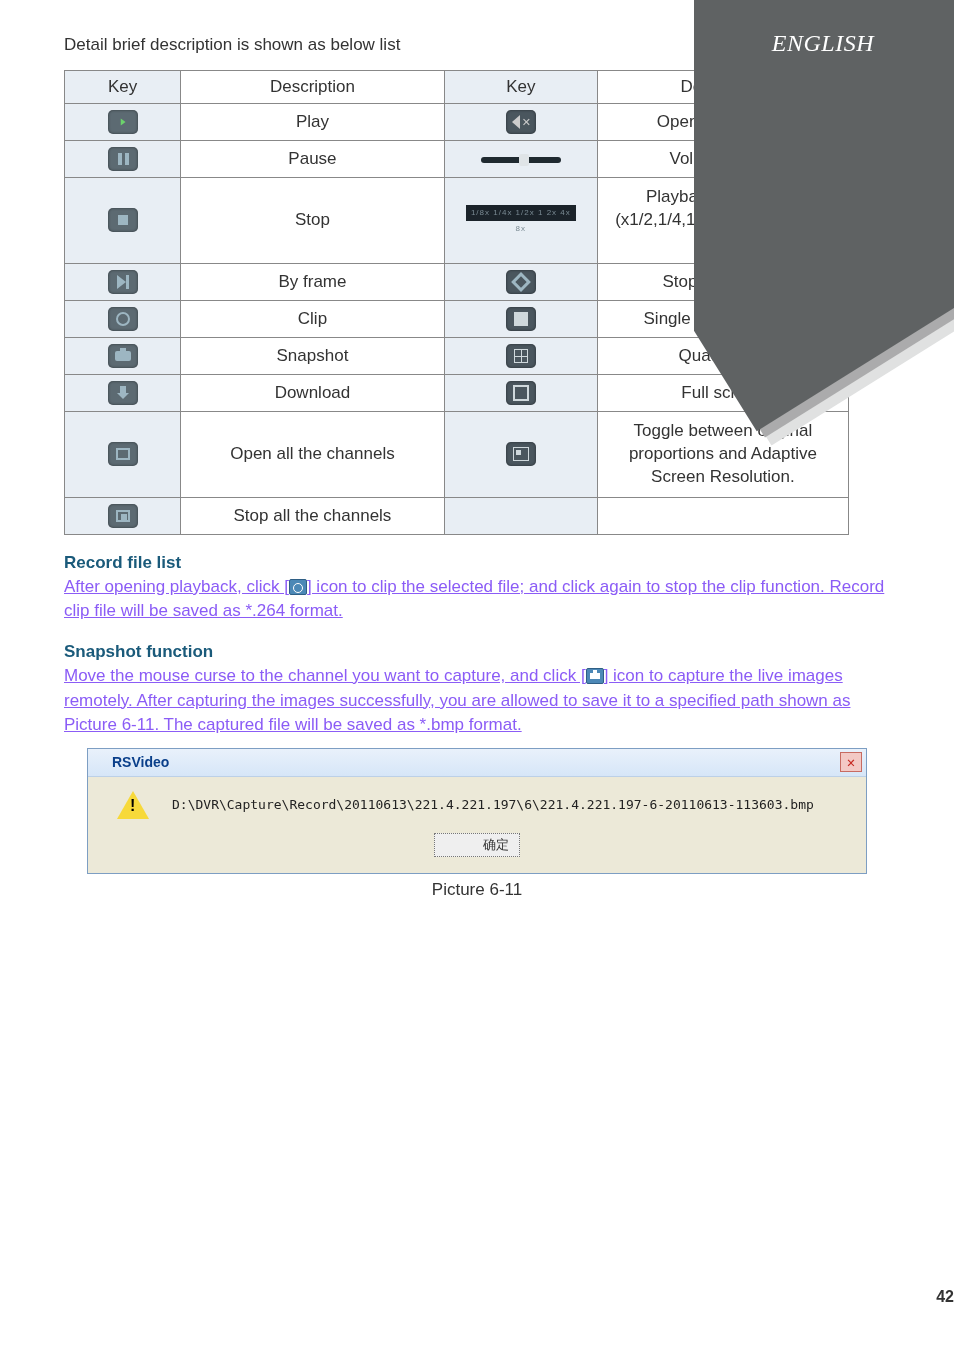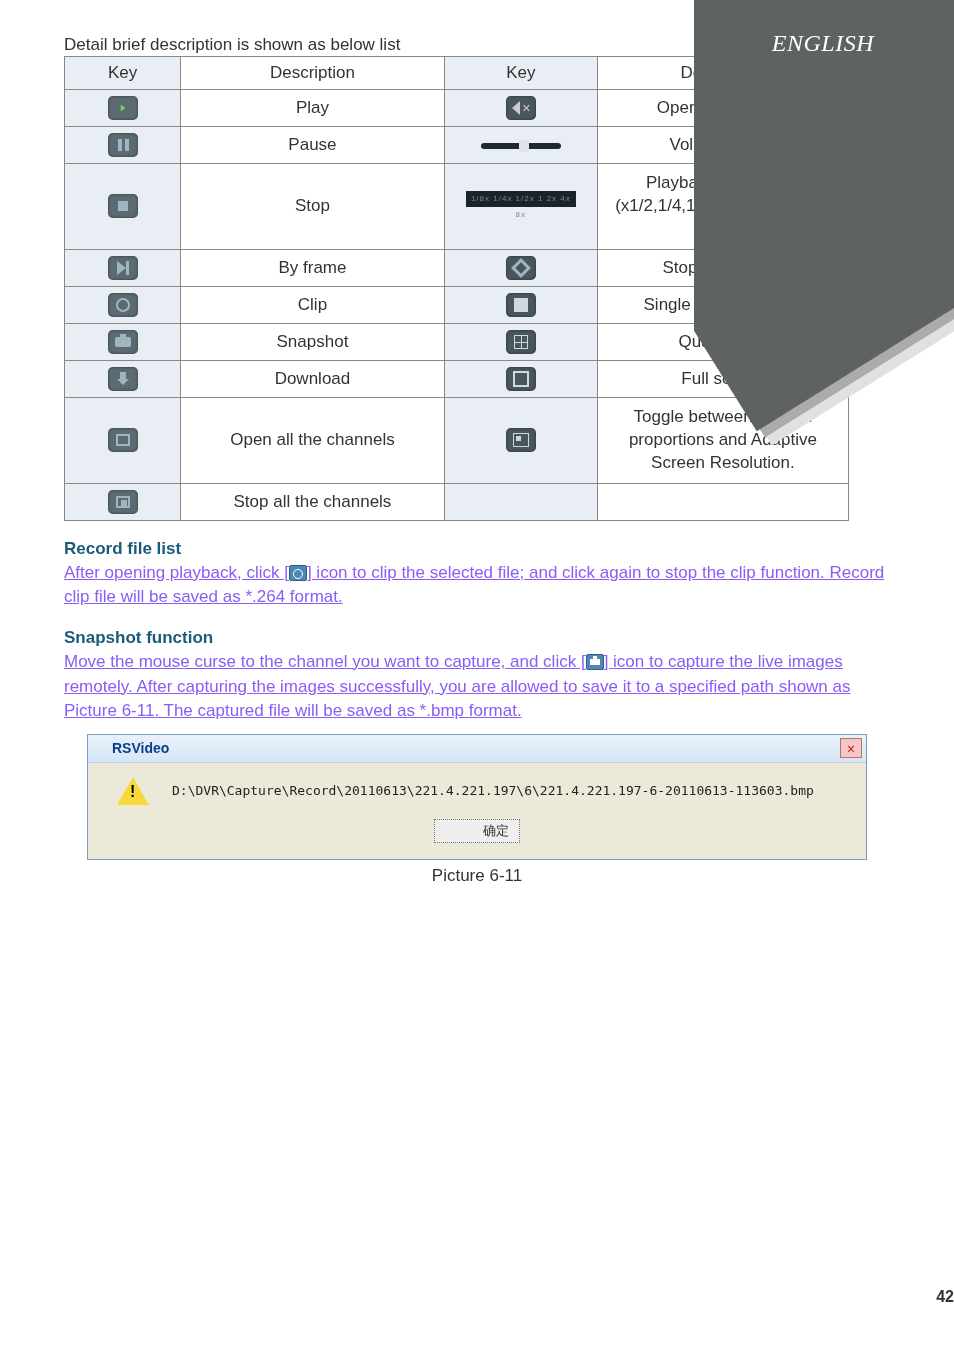--- a/index.html
+++ b/index.html
@@ -14,21 +14,21 @@
   .corner-c { position:absolute; top:-470px; right:-325px; width:770px; height:770px; background:#e0e1e1; transform: rotate(58deg); }
 
   .english { position:absolute; top:30px; right:80px; color:#fff; font-style: italic; font-size:24px; font-family: Georgia, 'Times New Roman', serif; z-index:5; letter-spacing:0.5px;}
   .logo { display:flex; align-items:center; gap:6px; margin-bottom:60px; }
   .logo-mark {
     width:36px; height:42px; background:#231f20;
     clip-path: polygon(0 0, 100% 50%, 0 100%, 30% 50%);
   }
   .logo-text { font-size:44px; font-weight:800; letter-spacing:-1.5px; color:#231f20; font-family: Arial, sans-serif; }
 
-  .intro { font-size:17px; color:#333; margin-bottom:1px; }
+  .intro { font-size:17px; color:#333; margin-bottom:15px; }
 
   table.keytable { border-collapse: collapse; width: 785px; }
   table.keytable th, table.keytable td {
     border:1px solid #888;
     font-size:17px;
     text-align:center;
     vertical-align: middle;
     color:#333;
     padding:6px 4px;
   }

